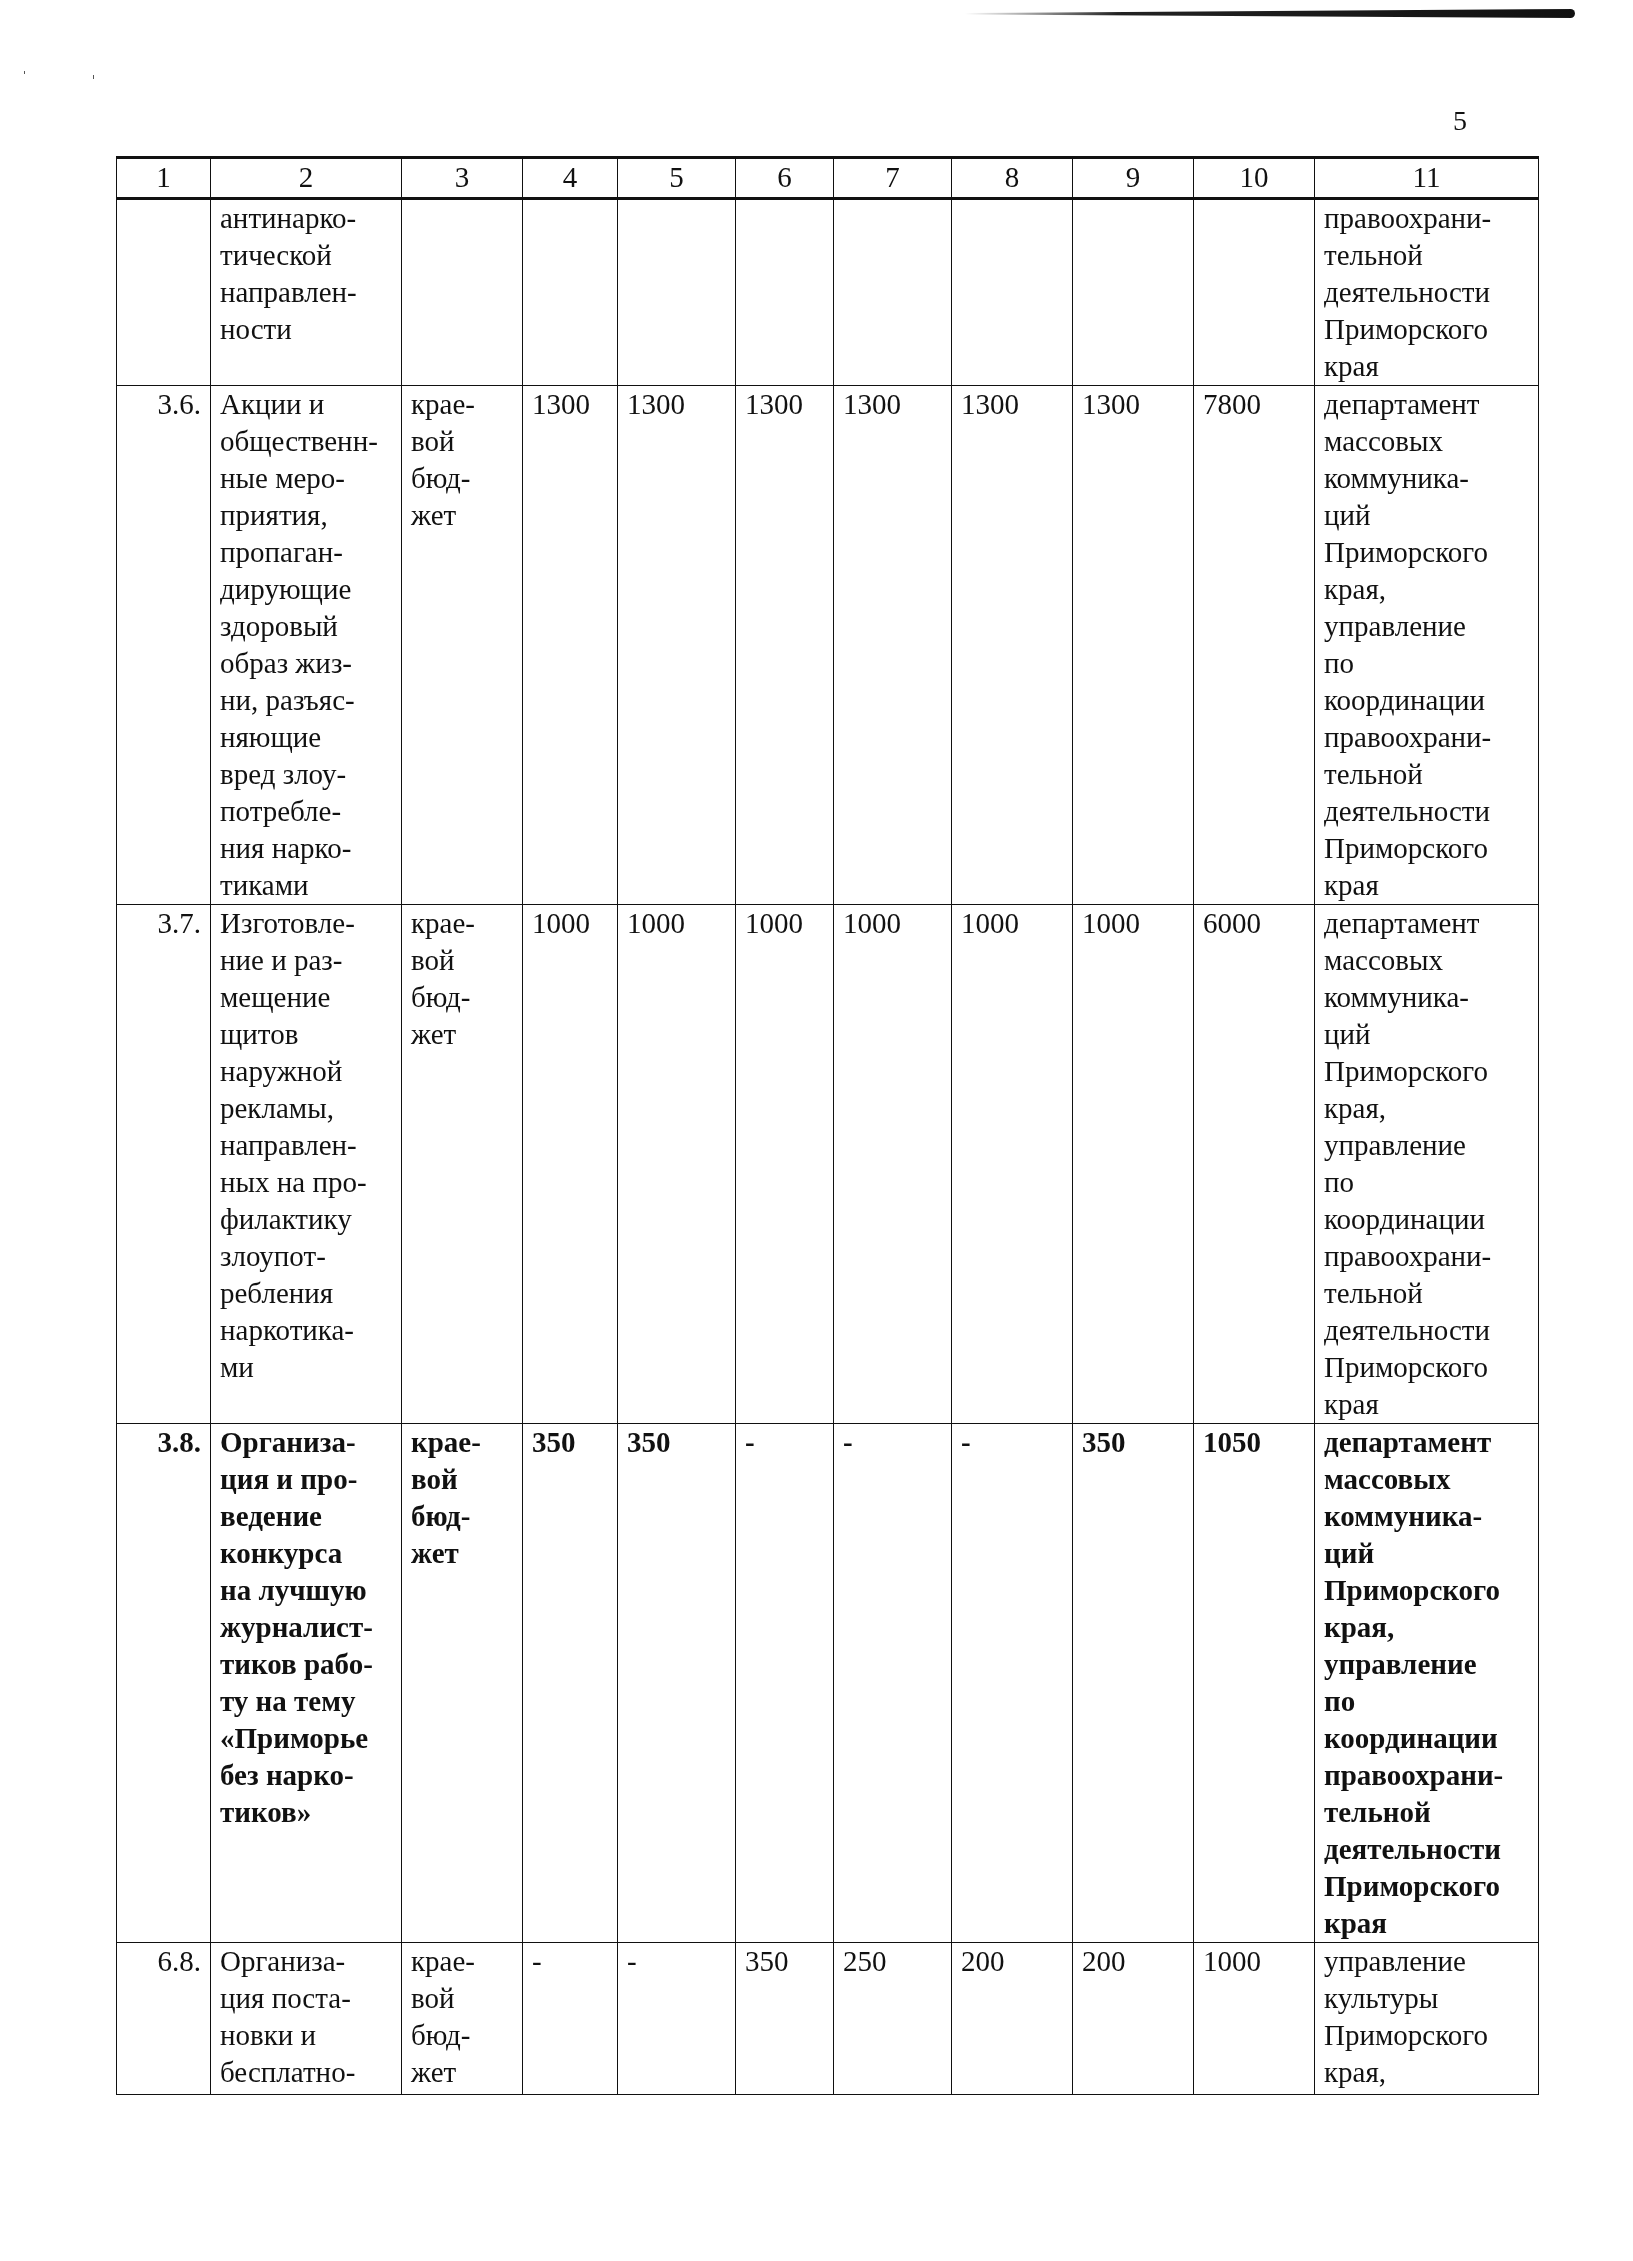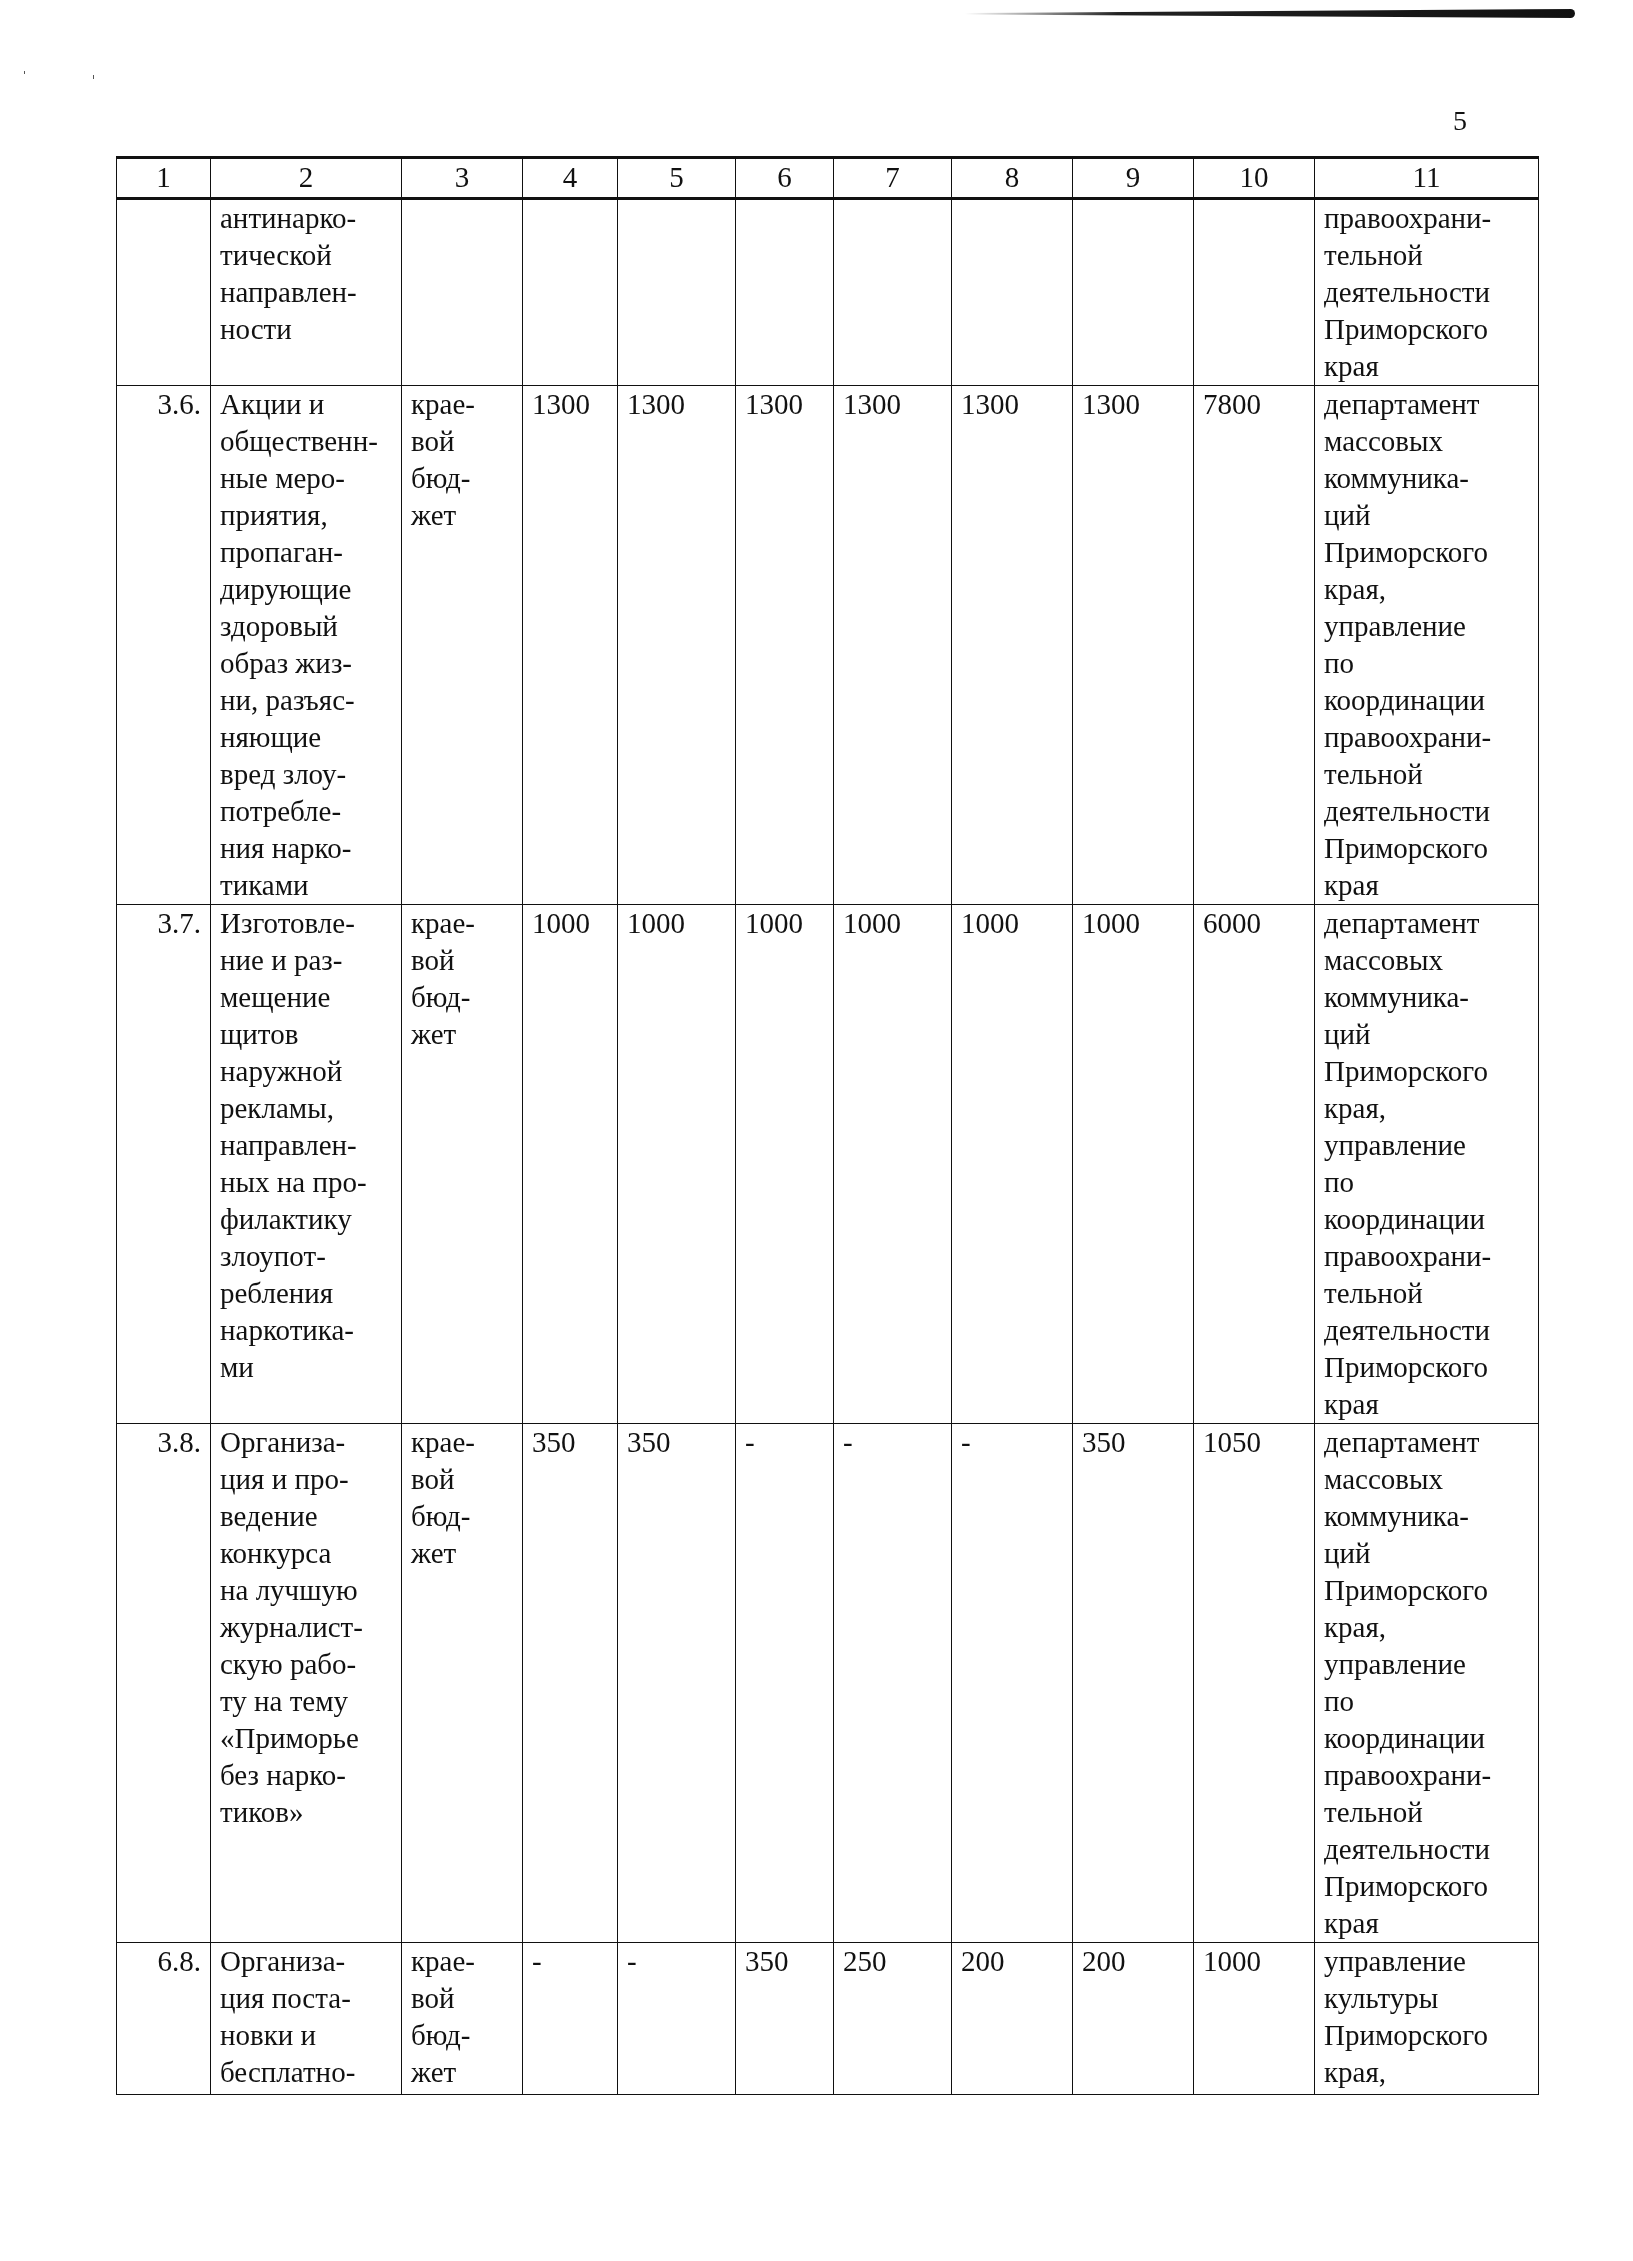--- a/index.html
+++ b/index.html
@@ -169,30 +169,30 @@
           <span class="line">управление</span>
           <span class="line">по</span>
           <span class="line">координации</span>
           <span class="line">правоохрани-</span>
           <span class="line">тельной</span>
           <span class="line">деятельности</span>
           <span class="line">Приморского</span>
           <span class="line">края</span>
         </td>
       </tr>
-      <tr style="height: 508px;">
+      <tr style="height: 508px; font-weight: bold;">
         <td class="num">3.8.</td>
         <td>
           <span class="line">Организа-</span>
           <span class="line">ция и про-</span>
           <span class="line">ведение</span>
           <span class="line">конкурса</span>
           <span class="line">на лучшую</span>
           <span class="line">журналист-</span>
-          <span class="line">скую рабо-</span>
+          <span class="line">тиков рабо-</span>
           <span class="line">ту на тему</span>
           <span class="line">«Приморье</span>
           <span class="line">без нарко-</span>
           <span class="line">тиков»</span>
         </td>
         <td>
           <span class="line">крае-</span>
           <span class="line">вой</span>
           <span class="line">бюд-</span>
           <span class="line">жет</span>

